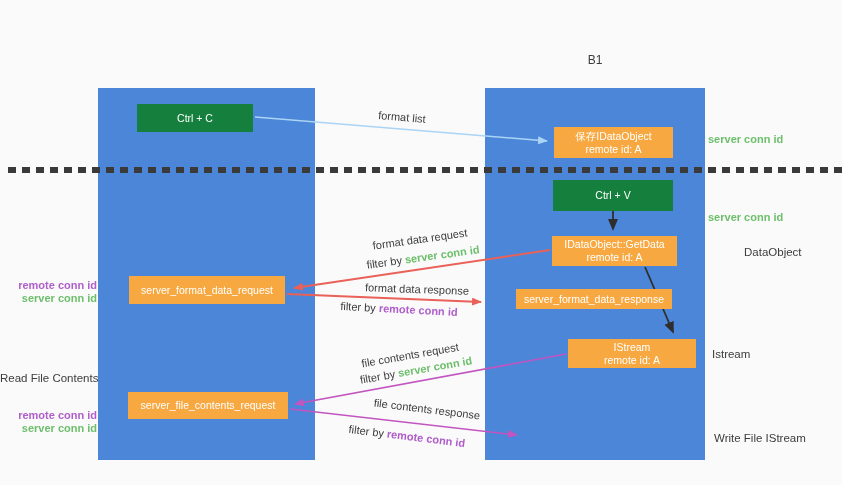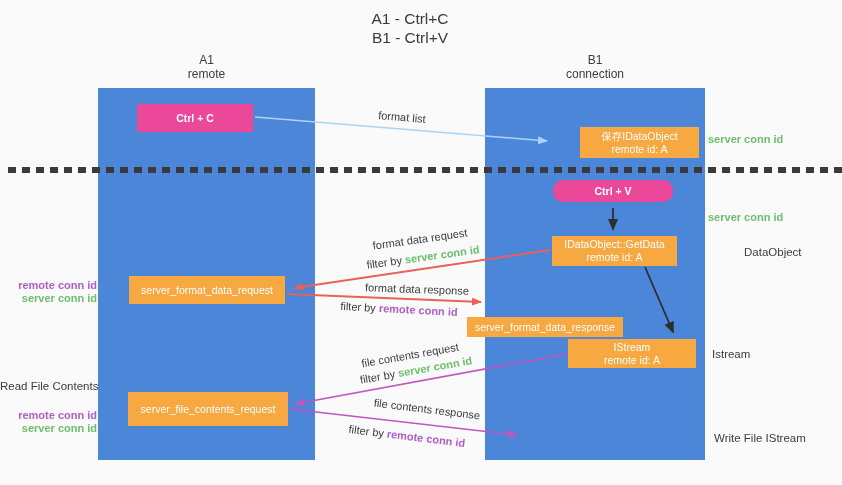--- a/index.html
+++ b/index.html
@@ -16,63 +16,54 @@
   .col { position:absolute; background:#4c86d8; top:88px; height:372px; }
   .col-left  { left:98px;  width:217px; }
   .col-right { left:485px; width:220px; }
 
   .divider { position:absolute; left:8px; top:167px; width:834px; height:6px;
              background-image:repeating-linear-gradient(90deg,#3a3a3a 0 8px,transparent 8px 14px); }
 
   .box { position:absolute; display:flex; flex-direction:column; align-items:center;
          justify-content:center; color:#ffffff; font-size:10.5px; text-align:center;
          line-height:13px; white-space:nowrap; }
-  .green  { background:#ec4899;font-weight:bold; }
+  .green  { background:#15803d; }
   .orange { background:#f8a840; }
 
   .b-ctrlc   { left:137px; top:104px; width:116px; height:28px; }
-  .b-save    { left:554px; top:127px; width:119px; height:31px;margin-left:26px; }
-  .b-ctrlv   { left:553px; top:180px; width:120px; height:22px;border-radius:10px; }
+  .b-save    { left:554px; top:127px; width:119px; height:31px; }
+  .b-ctrlv   { left:553px; top:180px; width:120px; height:31px; }
   .b-getdata { left:552px; top:236px; width:125px; height:30px; }
   .b-freq    { left:129px; top:276px; width:156px; height:28px; }
-  .b-fresp   { left:467px; top:289px; width:156px; height:20px;margin-top:28px; }
+  .b-fresp   { left:516px; top:289px; width:156px; height:20px; }
   .b-istream { left:568px; top:339px; width:128px; height:29px; }
-  .b-fcreq   { left:128px; top:392px; width:160px; height:34px; }
+  .b-fcreq   { left:128px; top:392px; width:160px; height:27px; }
   .b-fcresp  { left:524px; top:424px; width:160px; height:28px; }
 
   .sidelabel { position:absolute; font-size:11px; font-weight:bold; white-space:nowrap; }
   .green-t  { color:#6dbf6b; }
   .purple-t { color:#b05ecb; }
   .plain    { color:#3c3c3c; font-weight:normal; font-size:11.5px; }
 
   .leftgrp { position:absolute; left:0; width:97px; text-align:right; line-height:12.5px; }
 
   .alabel { position:absolute; font-size:11px; color:#3c3c3c; white-space:nowrap; }
   .alabel b.gr { color:#6dbf6b; }
   .alabel b.pu { color:#b05ecb; }
 
   svg.arrows { position:absolute; left:0; top:0; pointer-events:none; }
 </style>
 </head>
 <body>
 
 <div id="canvas">
 
-  <div class="title">
-    <div>A1 - Ctrl+C</div>
-    <div>B1 - Ctrl+V</div>
-  </div>
 
-  <div class="hdr hdr-left">
-    <div>A1</div>
-    <div>remote</div>
-  </div>
   <div class="hdr hdr-right">
     <div>B1</div>
-    <div>connection</div>
   </div>
 
   <div class="col col-left"></div>
   <div class="col col-right"></div>
 
   <div class="divider"></div>
 
   <svg class="arrows" width="842" height="485">
     <defs>
       <marker id="m-blue" markerUnits="userSpaceOnUse" markerWidth="12" markerHeight="10" refX="9" refY="4" orient="auto">
@@ -137,21 +128,21 @@
   <div class="sidelabel green-t" style="left:708px; top:211px;">server conn id</div>
   <div class="sidelabel plain" style="left:744px; top:246px;">DataObject</div>
   <div class="sidelabel plain" style="left:712px; top:348px;">Istream</div>
   <div class="sidelabel plain" style="left:714px; top:432px;">Write File IStream</div>
 
   <div class="leftgrp" style="top:279px;">
     <div class="sidelabel purple-t" style="position:static;">remote conn id</div>
     <div class="sidelabel green-t" style="position:static;">server conn id</div>
   </div>
 
-  <div class="leftgrp" style="top:380px; width:93px;">
+  <div class="leftgrp" style="top:372px; width:93px;">
     <div class="sidelabel plain" style="position:static;">Read File Contents</div>
   </div>
 
   <div class="leftgrp" style="top:409px;">
     <div class="sidelabel purple-t" style="position:static;">remote conn id</div>
     <div class="sidelabel green-t" style="position:static;">server conn id</div>
   </div>
 
   <div class="alabel" style="left:402px; top:117px; transform:translate(-50%,-50%) rotate(5deg);">format list</div>
 

